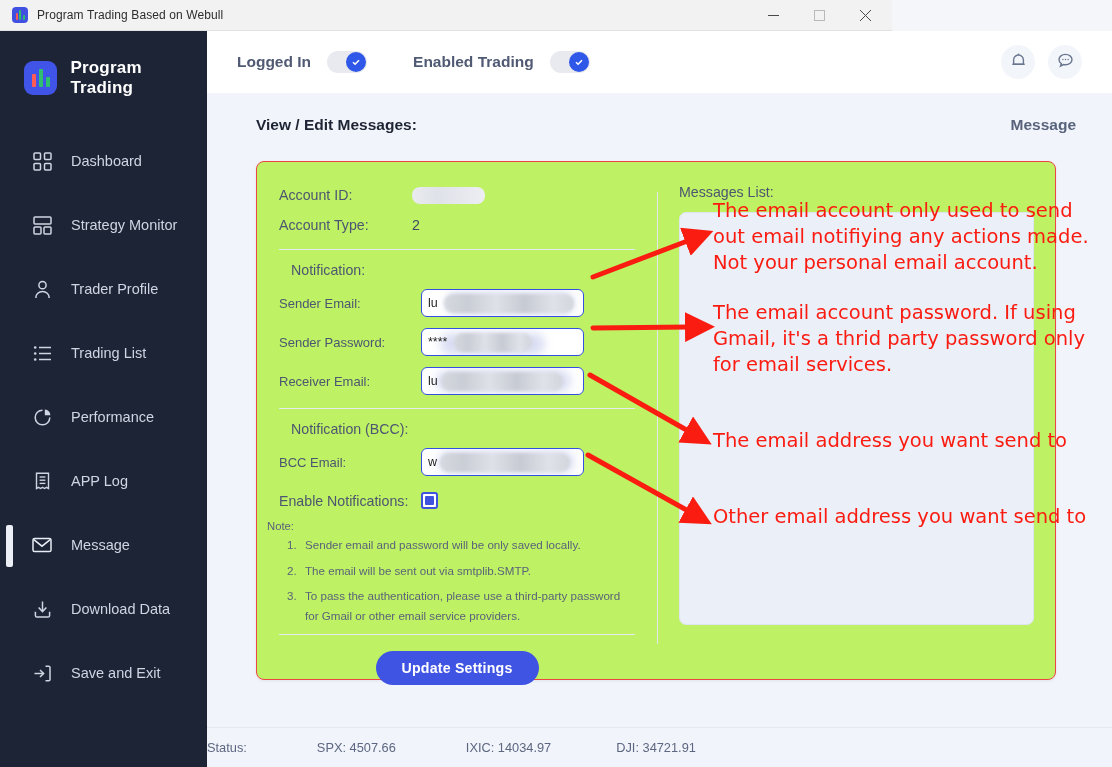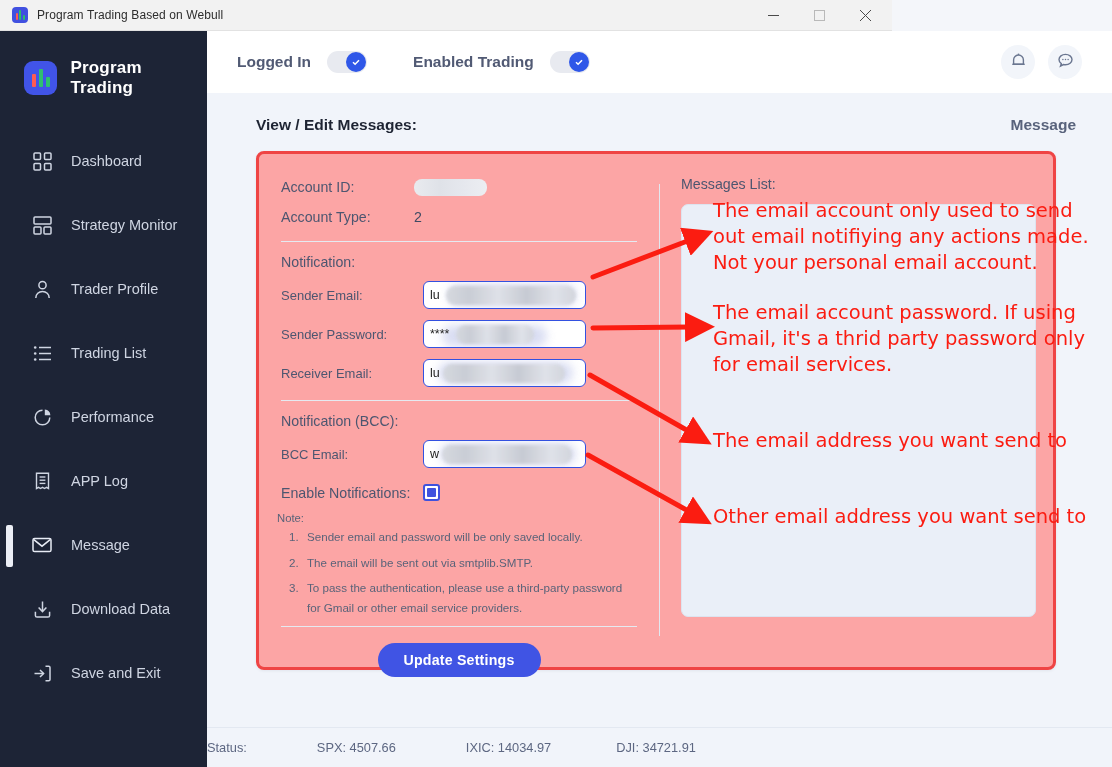--- a/index.html
+++ b/index.html
@@ -110,24 +110,24 @@
     background: #f1f4fa;
   }
   .content-head {
     display: flex; align-items: baseline;
     padding: 23px 36px 0 49px;
   }
   .page-title { font-size: 15.5px; color: #1e2433; font-weight: bold; }
   .page-kicker { margin-left: auto; font-size: 15.5px; color: #59637c; font-weight: bold; }
 
   .card {
-    position: absolute; left: 49px; top: 58px; width: 800px; height: 519px;
-    background: #fca5a5; border-radius: 8px;
+    position: absolute; left: 49px; top: 68px; width: 800px; height: 519px;
+    background: #bef264; border-radius: 8px;
     box-shadow: 0 1px 3px rgba(30,40,70,.07);
-    border: 3px solid #ef4444;
+    border: 1px solid #ef4444;
   }
   .col-left { position: absolute; left: 0; top: 0; width: 400px; height: 519px; }
   .col-right { position: absolute; left: 400px; top: 0; width: 400px; height: 519px; }
   .vdivider {
     position: absolute; left: 400px; top: 30px; width: 1px; height: 452px;
     background: #e2e7ef;
   }
 
   .row {
     display: flex; align-items: center;
@@ -136,21 +136,21 @@
   .row .lbl { font-size: 14.2px; color: #4d5670; width: 133px; }
   .row .val { font-size: 14.2px; color: #3f4a63; }
 
   .redact {
     display: inline-block; height: 17px; border-radius: 8px;
     background: linear-gradient(90deg,#e9ebef 0%,#dfe2e8 35%,#e6e8ee 70%,#eceef2 100%);
   }
 
   .hdivider { height: 1px; background: #e5eaf1; margin: 9px 22px 0 22px; }
 
-  .section-title { font-size: 14.2px; color: #4d5670; padding-left: 22px; margin-top: 12px; }
+  .section-title { font-size: 14.2px; color: #4d5670; padding-left: 34px; margin-top: 12px; }
 
   .field-row { display: flex; align-items: center; padding-left: 22px; margin-top: 11px; }
   .field-row .lbl { font-size: 13px; color: #4d5670; width: 142px; }
   .textbox {
     width: 163px; height: 28px;
     border: 1.4px solid #3351e0; border-radius: 6px;
     background: #fff;
     display: flex; align-items: center;
     padding: 0 6px; overflow: hidden;
     position: relative;
@@ -168,21 +168,21 @@
 
   .cb-row { display: flex; align-items: center; padding-left: 22px; margin-top: 16px; }
   .cb-row .lbl { font-size: 14.2px; color: #4d5670; width: 142px; }
   .checkbox {
     width: 17px; height: 17px; border-radius: 3px;
     border: 2px solid #3f52de; background: #fff;
     display: flex; align-items: center; justify-content: center;
   }
   .checkbox .inner { width: 9px; height: 9px; background: #3f52de; border-radius: 1px; }
 
-  .note-label { font-size: 11.3px; color: #5a6379; padding-left: 18px; margin-top: 11px; }
+  .note-label { font-size: 11.3px; color: #5a6379; padding-left: 10px; margin-top: 11px; }
   .note-list { margin-top: 5px; padding-left: 30px; }
   .note-list li {
     font-size: 11.6px; color: #5a6379; list-style: none;
     display: flex; gap: 6px; margin-bottom: 10px; line-height: 1.35;
   }
   .note-list li .num { width: 12px; flex: none; }
   .note-list li .txt { max-width: 330px; }
   .note-cont { padding-left: 48px; font-size: 11.6px; color: #5a6379; margin-top: -5px; }
 
   .btn-wrap { display: flex; justify-content: center; margin-top: 16px; }

